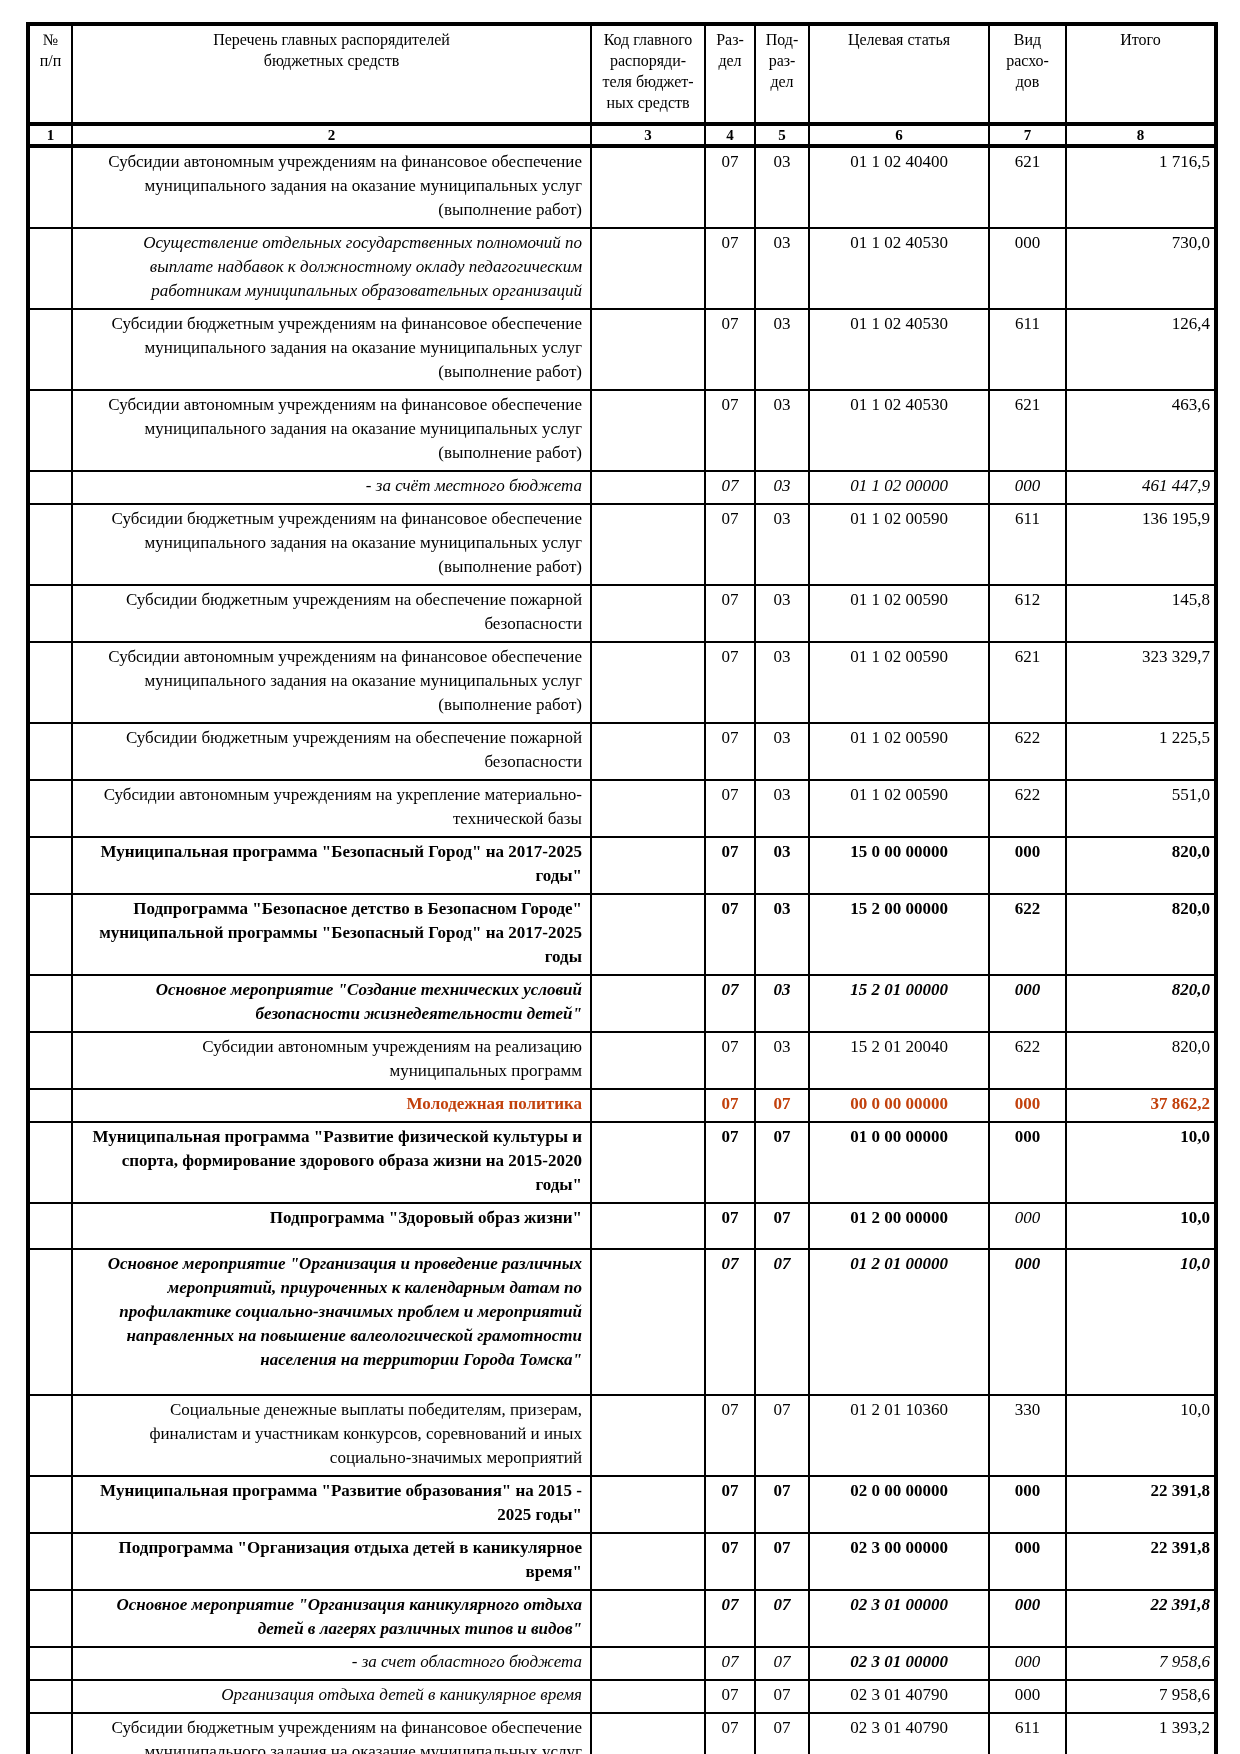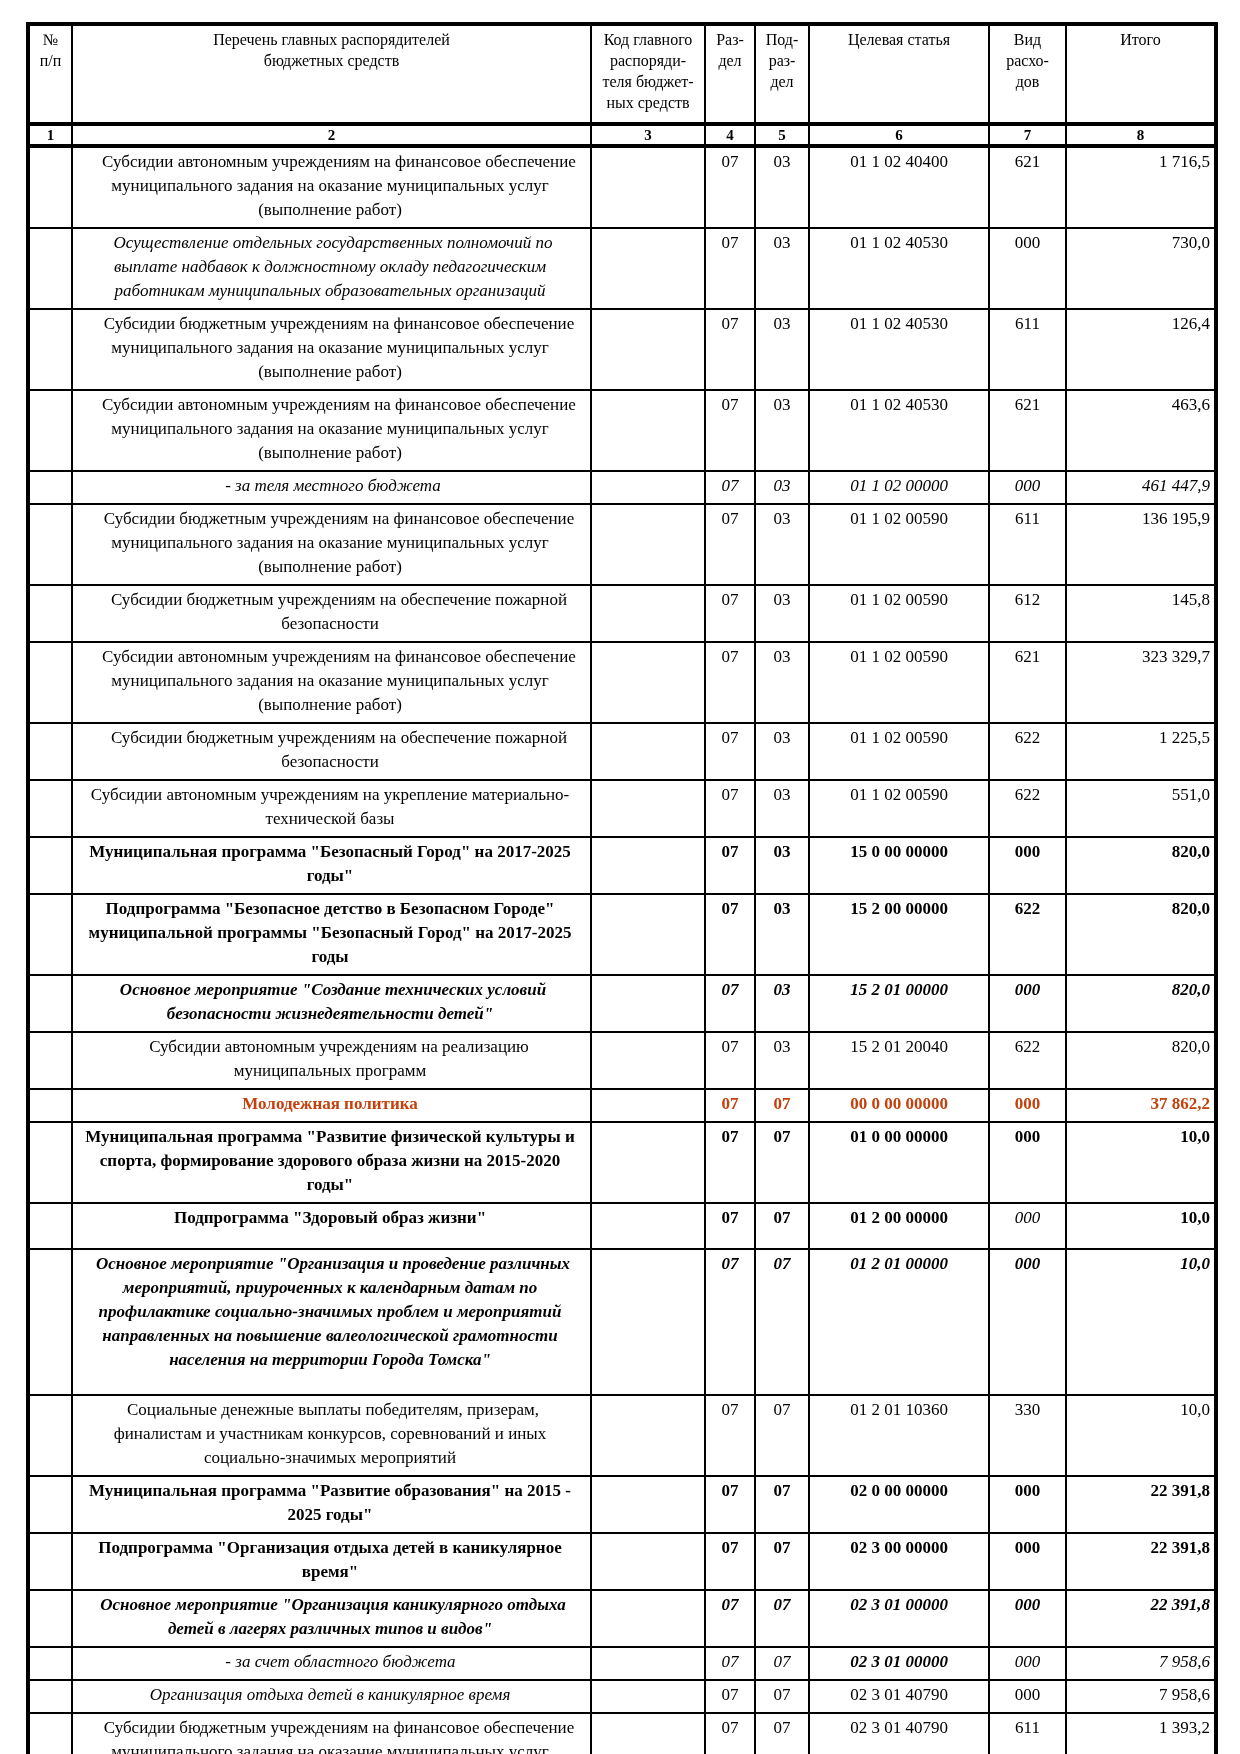--- a/index.html
+++ b/index.html
@@ -34,21 +34,21 @@
   }
   tr.numrow td{
     font-size:15px;
     line-height:16px;
     text-align:center;
     padding:1px 0;
     border-bottom:4px solid #000;
     font-weight:bold;
   }
   td.name{
-    text-align:center;
+    text-align:right;
     font-size:17px;
     line-height:24px;
     padding:2px 8px 5px 5px;
   }
   td.c{
     text-align:center;
     font-size:17px;
     line-height:24px;
     padding:2px 2px 3px 2px;
   }
@@ -146,21 +146,21 @@
           <td class="name" style="text-indent: 18px;">Субсидии автономным учреждениям на финансовое обеспечение муниципального задания на оказание муниципальных услуг (выполнение работ)</td>
           <td class="c"></td>
           <td class="c">07</td>
           <td class="c">03</td>
           <td class="c">01 1 02 40530</td>
           <td class="c">621</td>
           <td class="r">463,6</td>
         </tr>
         <tr>
           <td class="c"></td>
-          <td class="name st-i" style="text-indent: 6px;">- за теля местного бюджета</td>
+          <td class="name st-i" style="text-indent: 6px;">- за счёт местного бюджета</td>
           <td class="c"></td>
           <td class="c st-i">07</td>
           <td class="c st-i">03</td>
           <td class="c st-i">01 1 02 00000</td>
           <td class="c st-i">000</td>
           <td class="r st-i">461 447,9</td>
         </tr>
         <tr>
           <td class="c"></td>
           <td class="name" style="text-indent: 18px;">Субсидии бюджетным учреждениям на финансовое обеспечение муниципального задания на оказание муниципальных услуг (выполнение работ)</td>

